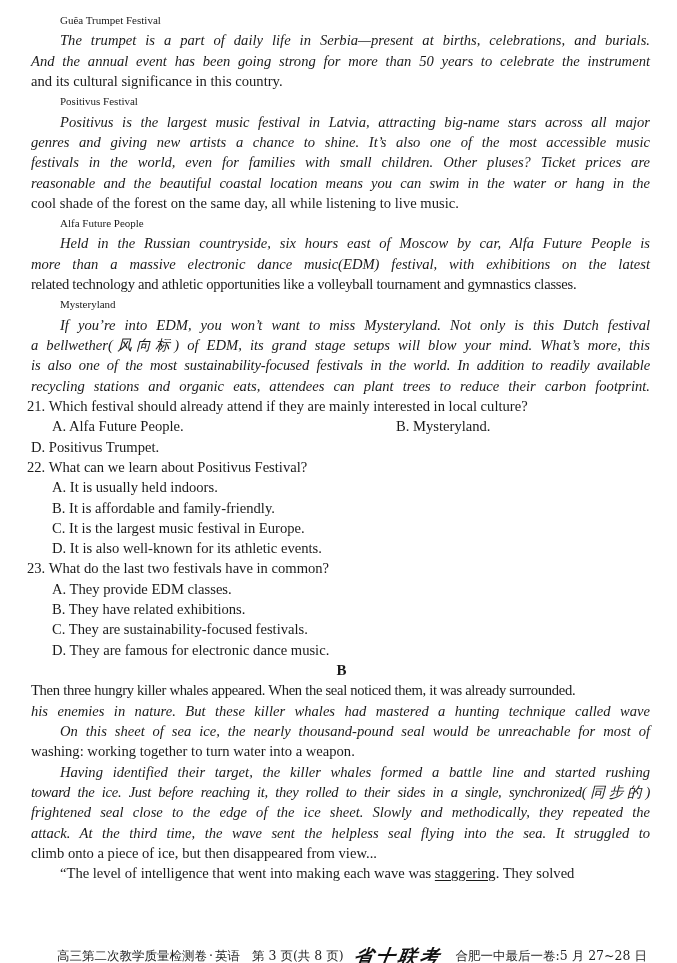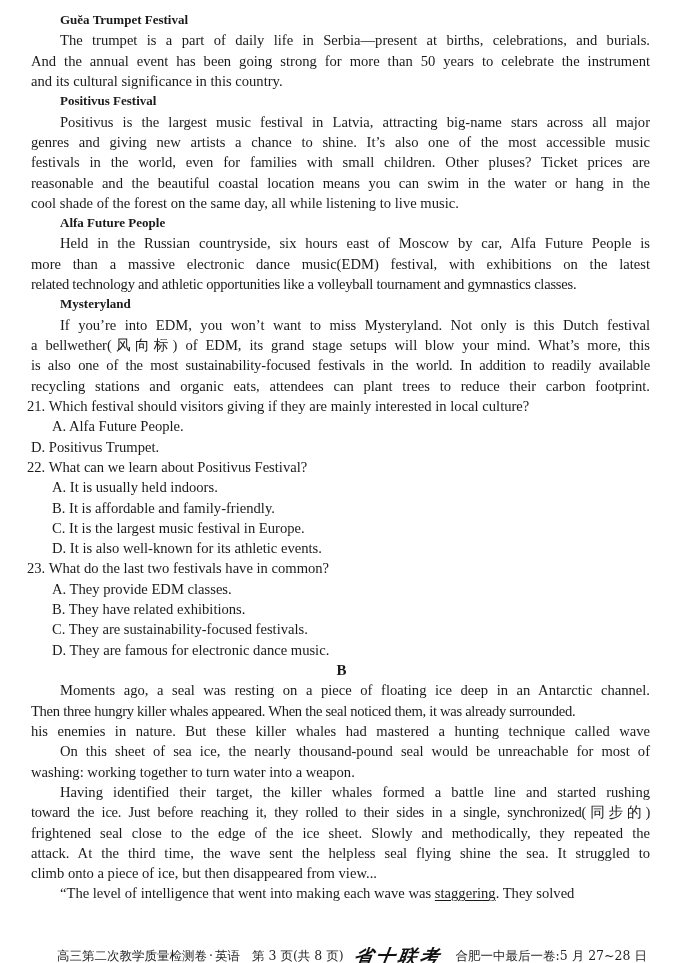--- a/index.html
+++ b/index.html
@@ -25,26 +25,27 @@
     }
     .line {
       display: block;
       white-space: nowrap;
       height: 20.32px;
     }
     .justify {
       text-align: justify;
       text-align-last: justify;
       white-space: normal;
+      font-style: italic;
     }
     .indent { padding-left: 29px; }
     .heading {
-      font-weight: bold;
+      font-weight: normal;
       padding-left: 29px;
-      font-size: 13px;
+      font-size: 11px;
     }
     .q-stem { padding-left: 0; margin-left: -4px; }
     .opt { padding-left: 21px; }
     .opt-row { display: flex; gap: 46px; }
     .opt-row .col1 { width: 298px; padding-left: 21px; }
     .opt-row .col2 { flex: 1; }
     .section-label {
       text-align: center;
       font-weight: bold;
       font-size: 15px;
@@ -110,24 +111,25 @@
     <span class="line heading">Mysteryland</span>
     <span class="line justify indent">If you’re into EDM, you won’t want to miss Mysteryland. Not only is this Dutch festival</span>
     <span class="line justify">a bellwether(风向标) of EDM, its grand stage setups will blow your mind. What’s more, this</span>
     <span class="line justify" style="letter-spacing:-0.15px;">is also one of the most sustainability-focused festivals in the world. In addition to readily available</span>
     <span class="line justify">recycling stations and organic eats, attendees can plant trees to reduce their carbon footprint.</span>
   </div>
 
   <div>
     <span class="line q-stem">
       <span>21.</span>
-      <span>Which festival should visitors giving if they are mainly interested in local culture?</span>
+      <span>Which festival should already attend if they are mainly interested in local culture?</span>
     </span>
     <span class="line opt-row">
       <span class="col1">A. Alfa Future People.</span>
+      <span class="col2">B. Mysteryland.</span>
     </span>
     <span class="line opt-row">
       <span class="col2">D. Positivus Trumpet.</span>
     </span>
   </div>
 
   <div>
     <span class="line q-stem">
       <span>22.</span>
       <span>What can we learn about Positivus Festival?</span>
@@ -146,33 +148,32 @@
     <span class="line opt">A. They provide EDM classes.</span>
     <span class="line opt">B. They have related exhibitions.</span>
     <span class="line opt">C. They are sustainability-focused festivals.</span>
     <span class="line opt">D. They are famous for electronic dance music.</span>
   </div>
 
   <span class="line section-label">B</span>
 
   <div>
     <div>
-      <span class="line justify indent">Moments ago, a seal was resting on a piece of floating ice deep in an Antarctic channel.</span>
       <span class="line" style="letter-spacing:-0.3px;">Then three hungry killer whales appeared. When the seal noticed them, it was already surrounded.</span>
     </div>
     <div>
       <span class="line justify">his enemies in nature. But these killer whales had mastered a hunting technique called wave</span>
       <span class="line justify indent">On this sheet of sea ice, the nearly thousand-pound seal would be unreachable for most of</span>
       <span class="line">washing: working together to turn water into a weapon.</span>
     </div>
     <div>
       <span class="line justify indent">Having identified their target, the killer whales formed a battle line and started rushing</span>
       <span class="line justify" style="letter-spacing:-0.3px;">toward the ice. Just before reaching it, they rolled to their sides in a single, synchronized(同步的)</span>
       <span class="line justify">frightened seal close to the edge of the ice sheet. Slowly and methodically, they repeated the</span>
-      <span class="line justify">attack. At the third time, the wave sent the helpless seal flying shine the sea. It struggled to</span>
+      <span class="line justify">attack. At the third time, the wave sent the helpless seal flying into the sea. It struggled to</span>
       <span class="line">climb onto a piece of ice, but then disappeared from view...</span>
     </div>
     <span class="line indent" style="display:flex;justify-content:space-between;">
       <span style="white-space:pre;"><span>“The level of intelligence that went into making each wave was </span><span class="underline">staggering</span><span>. They solved</span></span>
     </span>
   </div>
 </div>
 
 <div class="footer">
   <span>高三第二次教学质量检测卷</span>

